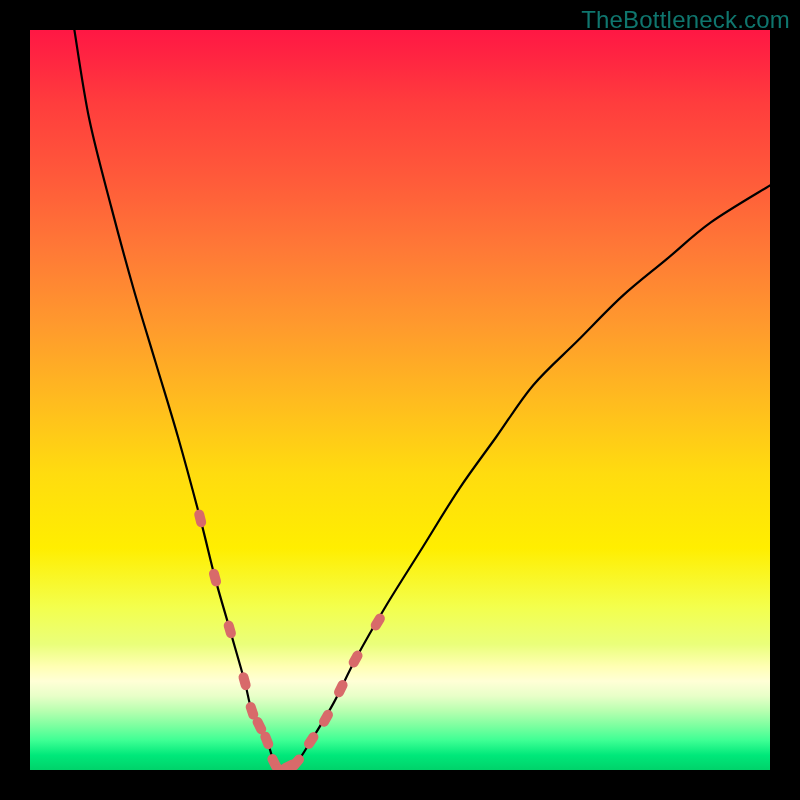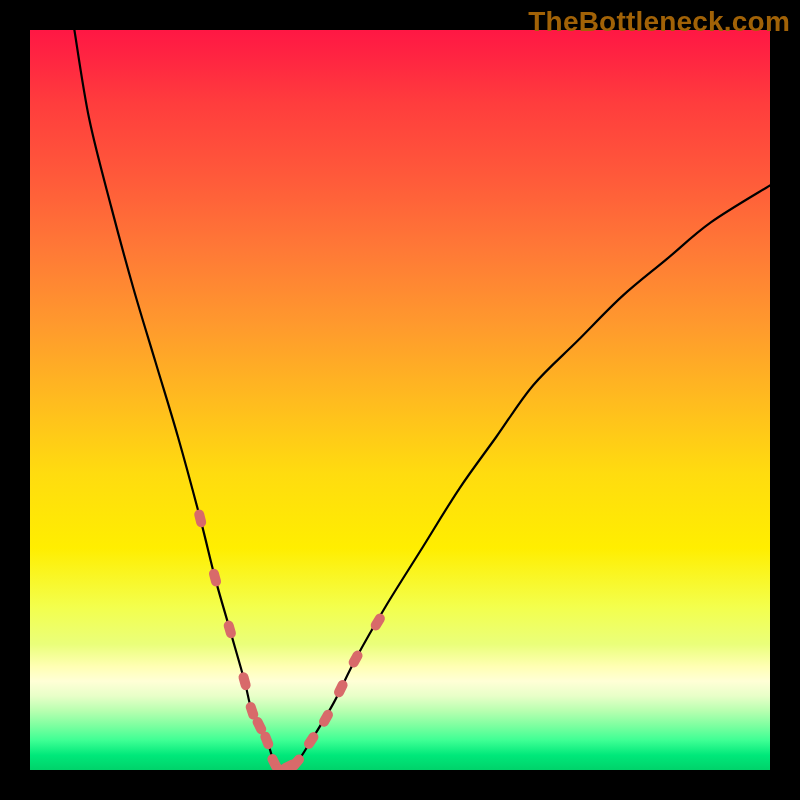--- a/index.html
+++ b/index.html
@@ -46,23 +46,23 @@
     position: absolute;
     left: 0;
     top: 0;
     width: 740px;
     height: 740px;
   }
   .watermark {
     position: absolute;
     right: 10px;
     top: 6px;
-    color: #a16207;
-    font-size: 28px;
-    font-weight: 700;
+    color: #0f766e;
+    font-size: 24px;
+    font-weight: 400;
     letter-spacing: 0.2px;
     user-select: none;
   }
 </style>
 </head>
 <body>
 
 <div class="frame">
   <div class="plot">
     <svg class="curve-svg" viewBox="0 0 740 740" preserveAspectRatio="none">

